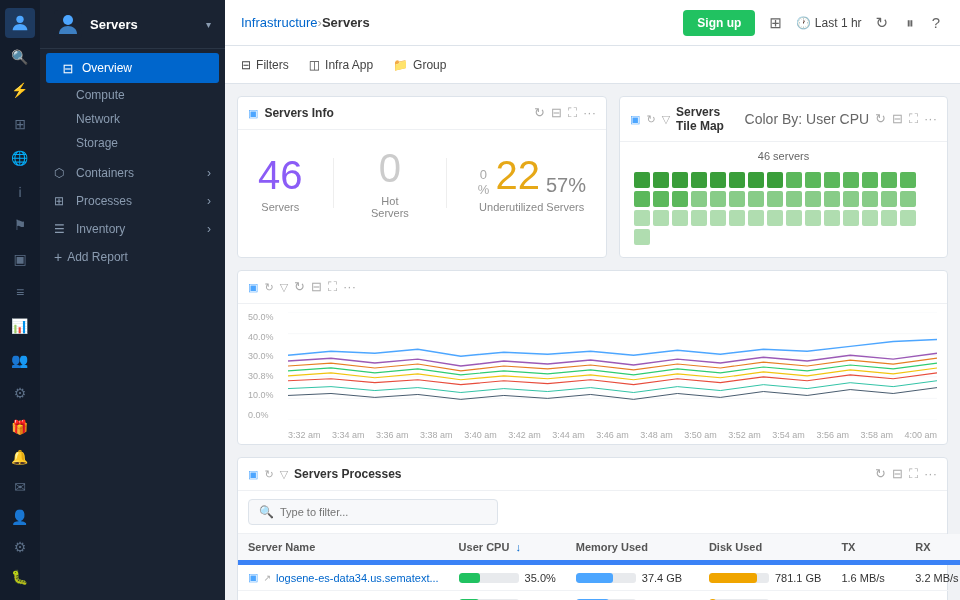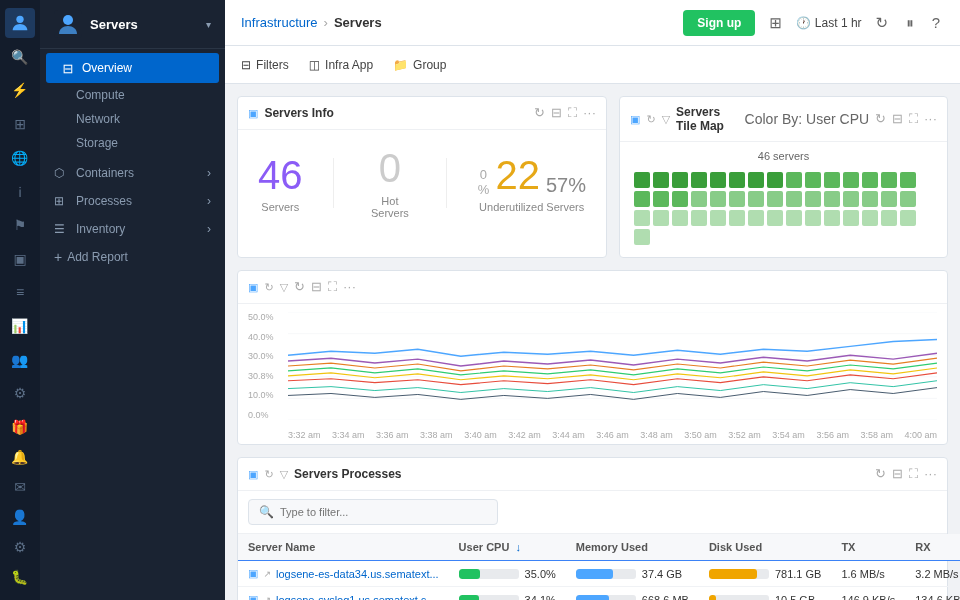--- a/index.html
+++ b/index.html
@@ -19,21 +19,21 @@
     .nav-parent { display: flex; align-items: center; justify-content: space-between; padding: 7px 14px; cursor: pointer; font-size: 12px; color: #8a9bb0; }
     .nav-parent .left { display: flex; align-items: center; }
     .nav-parent .nav-icon { width: 16px; margin-right: 6px; }
     .add-report { display: flex; align-items: center; padding: 6px 14px; color: #8a9bb0; cursor: pointer; font-size: 12px; }
 
     
     .main { flex: 1; display: flex; flex-direction: column; overflow: hidden; }
 
     
     .topbar { background: #fff; border-bottom: 1px solid #dde3ea; display: flex; align-items: center; padding: 0 16px; height: 46px; flex-shrink: 0; }
-    .topbar-breadcrumb { display: flex; align-items: center; gap: 6px; flex: 1; font-size: 13px; }
+    .topbar-breadcrumb { display: flex; align-items: center; flex: 1; font-size: 13px; }
     .breadcrumb-link { color: #0066cc; cursor: pointer; }
     .breadcrumb-sep { color: #aaa; }
     .breadcrumb-current { color: #333; font-weight: 600; }
     .topbar-actions { display: flex; align-items: center; gap: 10px; }
     .btn-signup { background: #21c261; color: #fff; border: none; border-radius: 4px; padding: 6px 14px; font-size: 12px; font-weight: 600; cursor: pointer; }
     .topbar-icon { color: #666; cursor: pointer; font-size: 15px; padding: 4px; }
     .topbar-time { display: flex; align-items: center; gap: 4px; font-size: 12px; color: #444; }
 
     
     .filterbar { background: #fff; border-bottom: 1px solid #dde3ea; display: flex; align-items: center; padding: 0 16px; height: 38px; gap: 20px; flex-shrink: 0; }
@@ -78,21 +78,21 @@
     .chart-x-labels { position: absolute; left: 50px; right: 10px; bottom: 4px; display: flex; justify-content: space-between; font-size: 9px; color: #aaa; }
 
     
     .overview-panel { }
     .filter-input-row { padding: 8px 10px; border-bottom: 1px solid #eef0f3; }
     .filter-input { display: flex; align-items: center; gap: 6px; background: #f7f8fa; border: 1px solid #dde3ea; border-radius: 4px; padding: 5px 10px; width: 250px; }
     .filter-input input { border: none; background: transparent; font-size: 11px; color: #666; outline: none; width: 200px; }
 
     
     .data-table { width: 100%; border-collapse: collapse; }
-    .data-table th { background: #f7f8fa; font-size: 11px; color: #555; font-weight: 600; padding: 7px 10px; text-align: left; border-bottom: 1px solid #3b82f6; white-space: nowrap; }
+    .data-table th { background: #f7f8fa; font-size: 11px; color: #555; font-weight: 600; padding: 7px 10px; text-align: left; border-bottom: 5px solid #3b82f6; white-space: nowrap; }
     .data-table td { padding: 6px 10px; font-size: 11px; color: #333; border-bottom: 1px solid #f0f2f5; white-space: nowrap; }
     .sort-arrow { color: #0066cc; margin-left: 3px; }
     .bar-cell { display: flex; align-items: center; gap: 6px; }
     .bar-bg { width: 60px; height: 10px; background: #e8eaed; border-radius: 3px; overflow: hidden; }
     .bar-fill { height: 100%; border-radius: 3px; }
     .bar-green { background: #21c261; }
     .bar-blue { background: #4da6ff; }
     .bar-orange { background: #f0a500; }
     .server-name-cell { display: flex; align-items: center; gap: 5px; color: #0066cc; }
     .server-icon { color: #4da6ff; font-size: 11px; }

